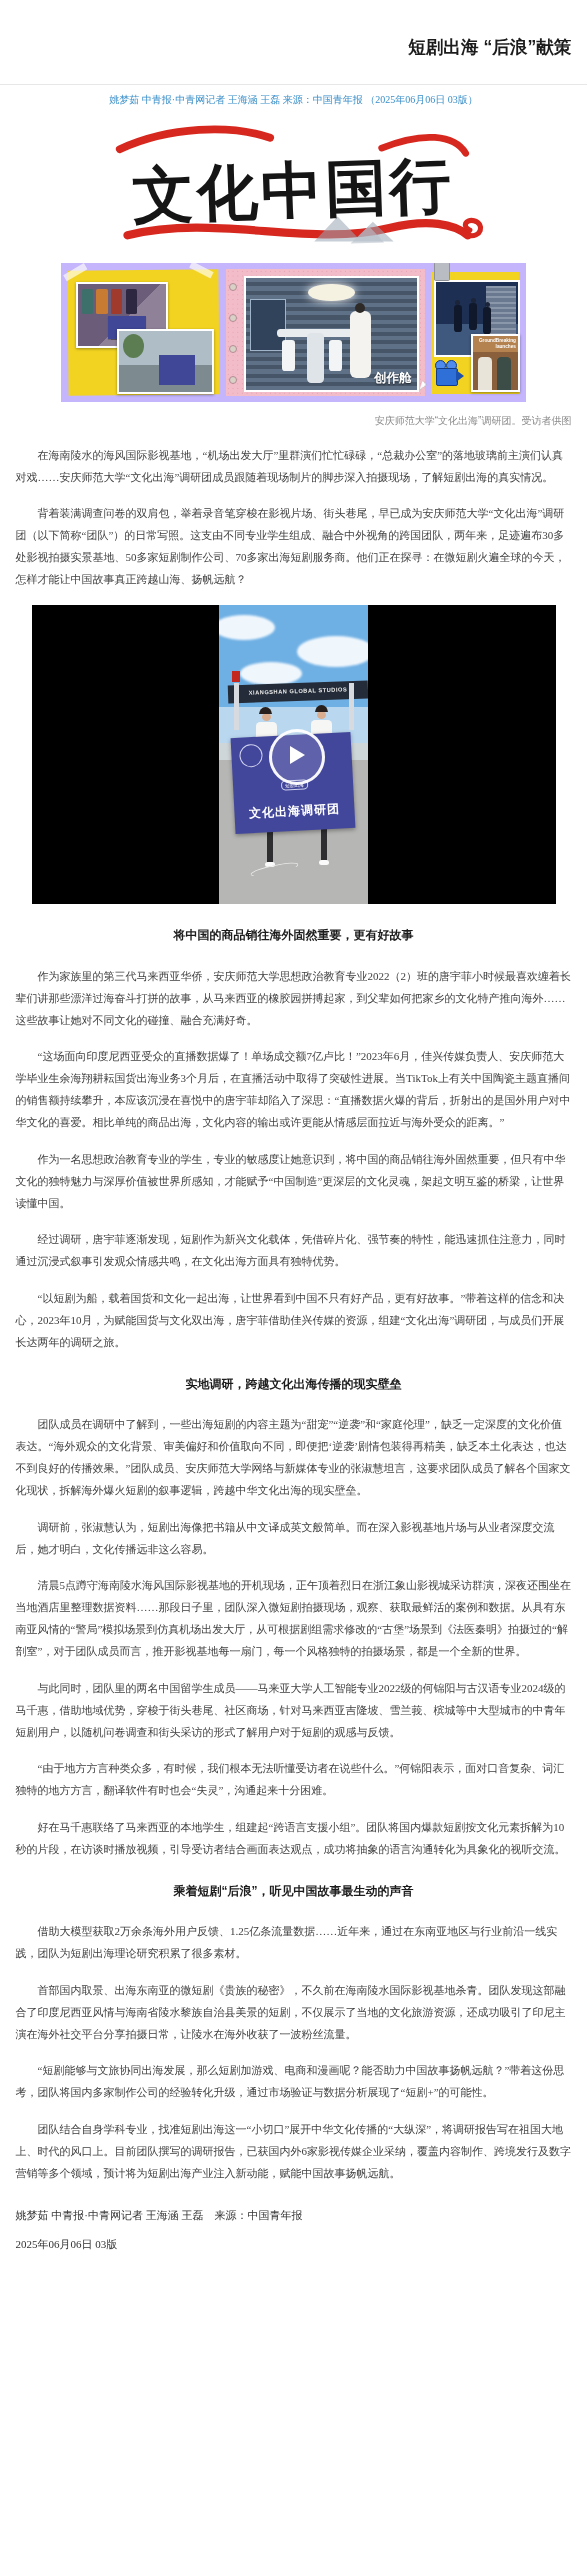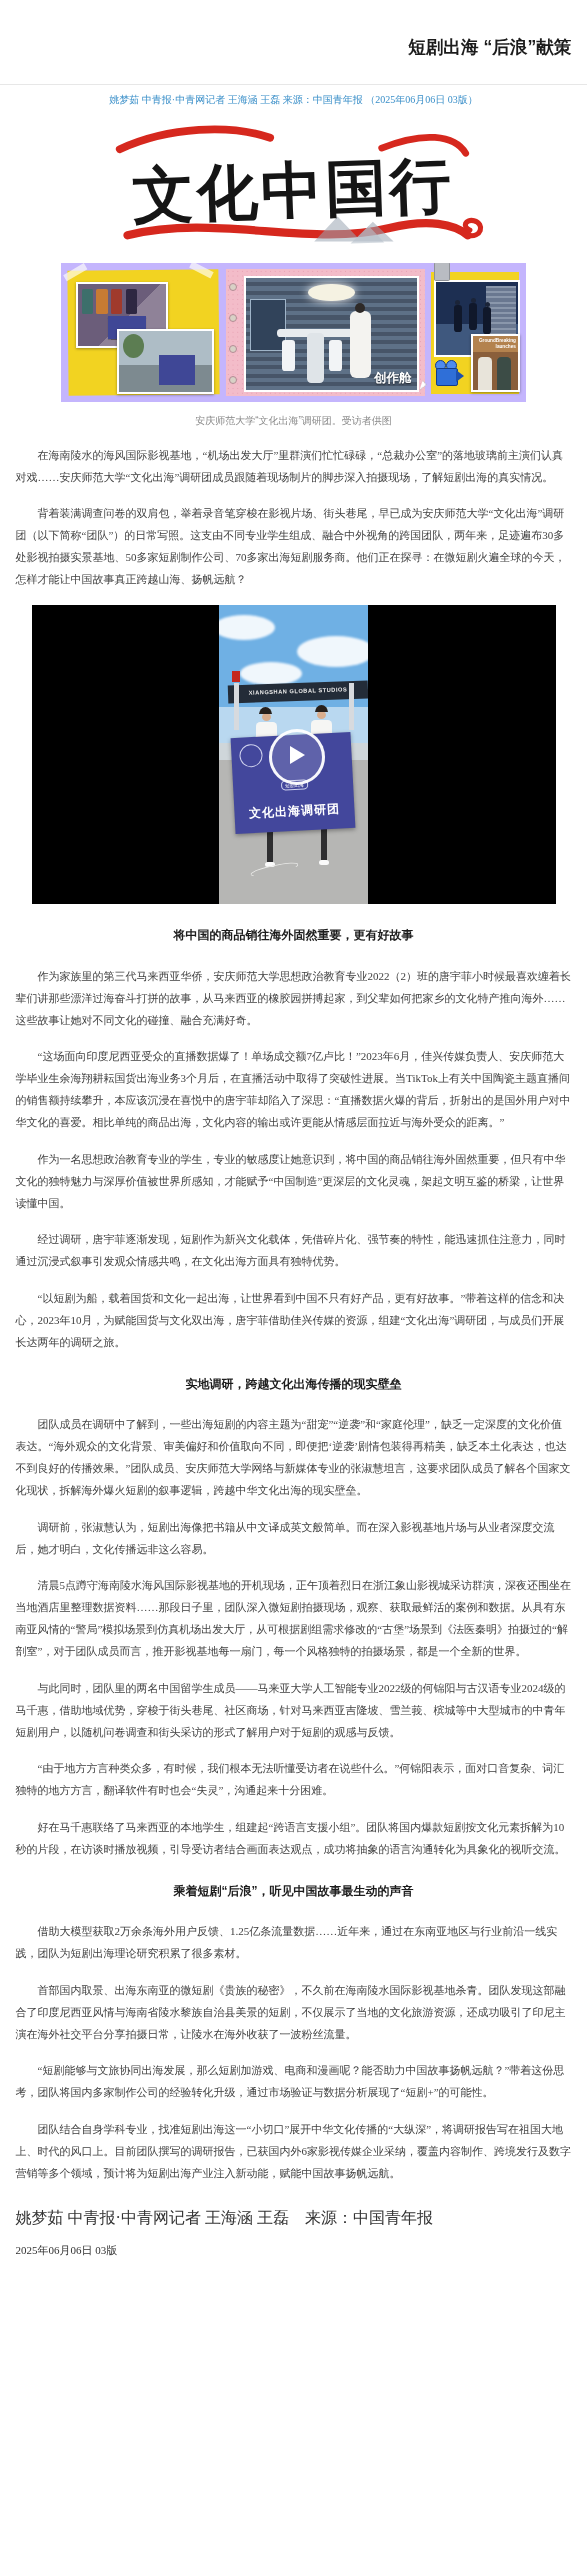--- a/index.html
+++ b/index.html
@@ -53,21 +53,21 @@
   .insetphoto{position:absolute;left:40px;top:62px;width:45px;height:54px;border:2.1px solid #fff;
     background:linear-gradient(180deg,#b3824e 0 30%,#8a5f3b 30% 100%);box-shadow:0 1px 2.6px rgba(0,0,0,.4);}
   .insetphoto .man{position:absolute;bottom:0;width:13.5px;height:33px;border-radius:4.2px 4.2px 0 0;}
   .inset-label{position:absolute;left:2.1px;top:2.1px;right:2.1px;color:#fff;font-family:"Liberation Sans",sans-serif;
     font-weight:bold;font-size:4.7px;line-height:5.7px;text-align:right;}
   .camcorder{position:absolute;left:2.1px;top:87px;width:33px;height:29px;}
   .camcorder .bodyc{position:absolute;left:3.1px;top:9.3px;width:20px;height:15.6px;background:#2f6fd8;border:1px solid #123c8a;border-radius:2.1px;}
   .camcorder .lens{position:absolute;left:23px;top:10.4px;width:0;height:0;border-top:6.2px solid transparent;border-bottom:6.2px solid transparent;border-left:8.3px solid #1d51b0;}
   .camcorder .reel{position:absolute;top:1px;width:9.3px;height:9.3px;border-radius:50%;background:#4e8bed;border:1px solid #123c8a;}
   .clip{position:absolute;left:373px;top:-1px;width:13.5px;height:17.6px;background:#b9bcc2;border:1px solid #8e9197;border-radius:1.6px;}
-  .caption{margin:12.5px 15.6px 0;text-align:center;font-family:"Liberation Sans",sans-serif;font-size:10px;color:#8a8a8a;}
+  .caption{margin:12.5px 15.6px 0;text-align:right;font-family:"Liberation Sans",sans-serif;font-size:10px;color:#8a8a8a;}
   
   .article{margin:15.6px 15.6px 0;font-size:11px;line-height:22px;color:#3f3f3f;}
   .article p{margin:0 0 14.5px;text-indent:2em;}
   .article h2{font-family:"Liberation Sans",sans-serif;font-size:12px;line-height:15.6px;color:#1c1c1c;
     text-align:center;font-weight:bold;margin:24px 0 21px;text-indent:0;}
   
   .video-wrap{width:524px;height:299px;margin:14.5px auto 15.6px;background:#000;position:relative;}
   .vframe{position:absolute;left:187px;top:0;width:149px;height:299px;overflow:hidden;
     background:linear-gradient(180deg,#6fb0e4 0 34%,#b9d8f0 34% 46%,#cfd6da 46% 52%,#b6b6b4 52% 100%);}
   .cloud{position:absolute;background:#fff;border-radius:50%;filter:blur(1px);opacity:.9;}
@@ -87,21 +87,21 @@
   .flag .flagtext{position:absolute;left:0;bottom:11.4px;width:100%;text-align:center;color:#fff;
     font-size:12px;font-weight:bold;letter-spacing:1px;}
   .legs{position:absolute;width:6.2px;height:36px;background:#2e2e30;}
   .shoe{position:absolute;width:10.4px;height:5.2px;background:#fafafa;border-radius:2.6px;}
   .roadmark{position:absolute;left:31px;top:260px;width:47px;height:7.3px;border:1.6px solid #e8e8e6;border-radius:50%;transform:rotate(-12deg);border-bottom-color:transparent;}
   .play-btn{position:absolute;left:50%;top:50%;width:50px;height:50px;margin:-25px 0 0 -25px;border:3.1px solid rgba(255,255,255,.95);
     border-radius:50%;background:rgba(255,255,255,.15);cursor:pointer;}
   .play-btn .tri{position:absolute;left:18.7px;top:13.5px;width:0;height:0;border-left:15.6px solid #fff;
     border-top:9.3px solid transparent;border-bottom:9.3px solid transparent;}
   
-  .footer-credit{margin:24px 15.6px 0;font-size:16px;color:#333;}
+  .footer-credit{margin:24px 15.6px 0;font-size:11px;color:#333;}
   .footer-date{margin:14.5px 15.6px 21px;font-size:11px;color:#333;}
 </style>
 </head>
 <body>
 
 <h1 class="article-title">短剧出海 “后浪”献策</h1>
 
 <hr class="divider">
 
 <div class="byline">

